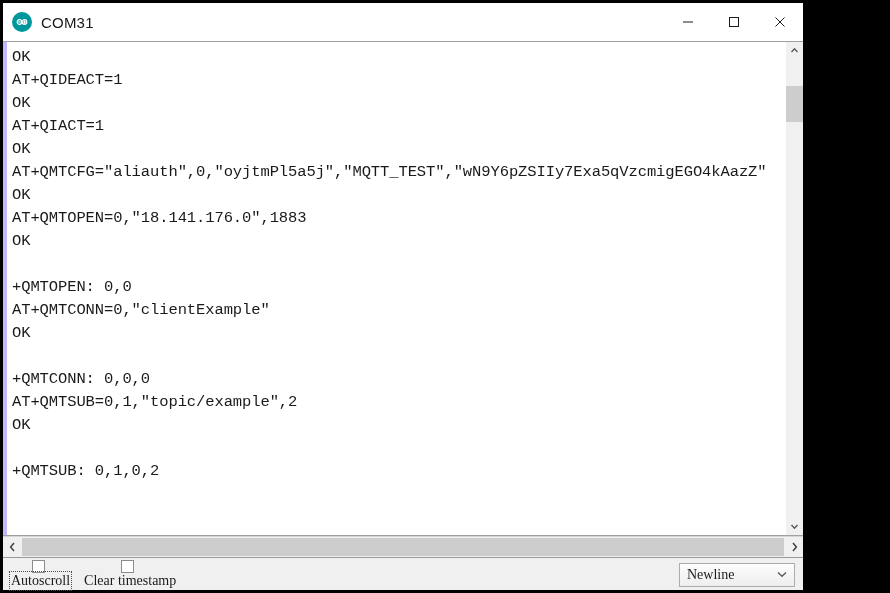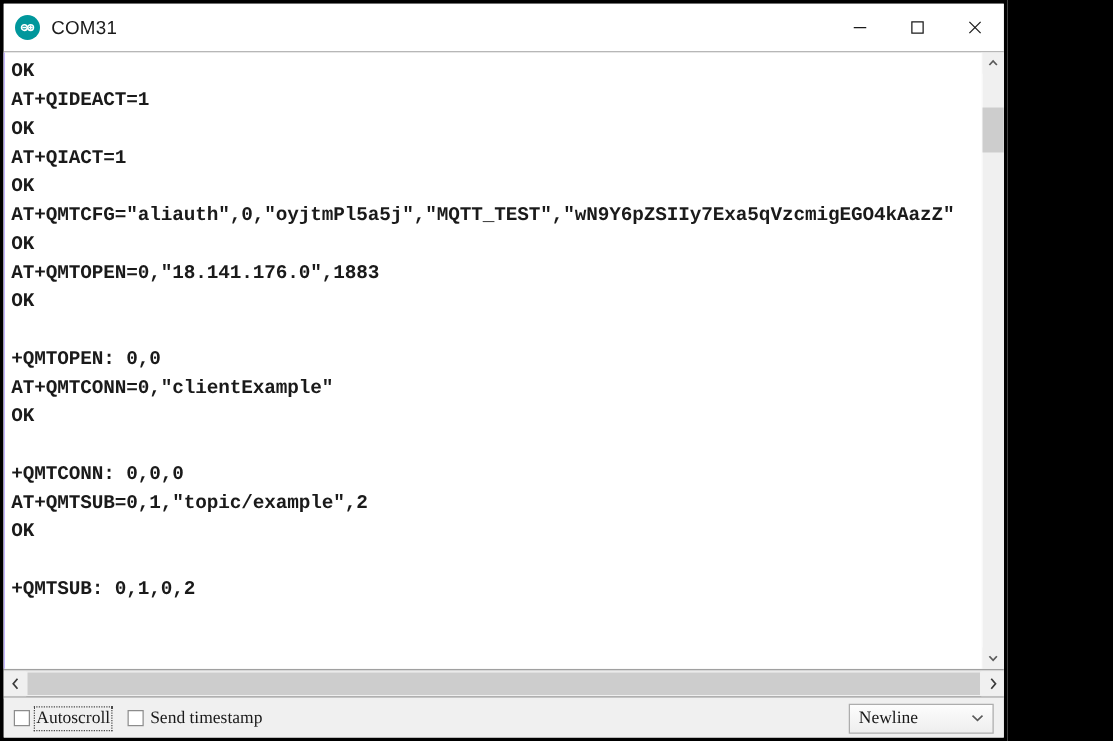--- a/index.html
+++ b/index.html
@@ -119,24 +119,23 @@
     background: #ffffff;
     border-top: 1px solid #a0a0a0;
     border-bottom: 1px solid #a0a0a0;
     display: flex;
     min-height: 0;
   }
   #output-area {
     flex: 1 1 auto;
     position: relative;
     overflow: hidden;
-    border-left: 1px solid #c4b5fd;
+    border-left: 4px solid #c4b5fd;
     background: #ffffff;
     min-width: 0;
-    font-weight: bold;
   }
   #output-text {
     margin: 0;
     padding: 4px 0 0 5px;
     font-family: "Liberation Mono", "DejaVu Sans Mono", monospace;
     font-size: 15.5px;
     line-height: 23px;
     color: #1a1a1a;
     white-space: pre;
     letter-spacing: -0.1px;
@@ -207,20 +206,21 @@
     display: flex;
     align-items: center;
     padding: 0 8px;
     box-sizing: border-box;
     border-top: 1px solid #f0f0f0;
   }
   .check-group {
     display: flex;
     align-items: center;
     margin-right: 14px;
+    flex-direction: column;
   }
   .checkbox {
     width: 13px;
     height: 13px;
     box-sizing: border-box;
     border: 1px solid #8c8c8c;
     background: #ffffff;
     margin-right: 5px;
     flex: none;
   }
@@ -374,21 +374,21 @@
 
   <div id="statusbar">
 
     <div class="check-group">
       <span class="checkbox"></span>
       <span class="check-label focused">Autoscroll</span>
     </div>
 
     <div class="check-group">
       <span class="checkbox"></span>
-      <span class="check-label">Send timestamp</span>
+      <span class="check-label">Clear timestamp</span>
     </div>
 
     <div id="status-spacer"></div>
 
     <div class="combo" id="combo-lineending">
       <span class="combo-text">Newline</span>
       <span class="combo-arrow">
         <svg width="10" height="7" viewBox="0 0 10 7">
           <polyline points="1,1.5 5,5.3 9,1.5" fill="none" stroke="#5a5a5a" stroke-width="1.3"></polyline>
         </svg>

